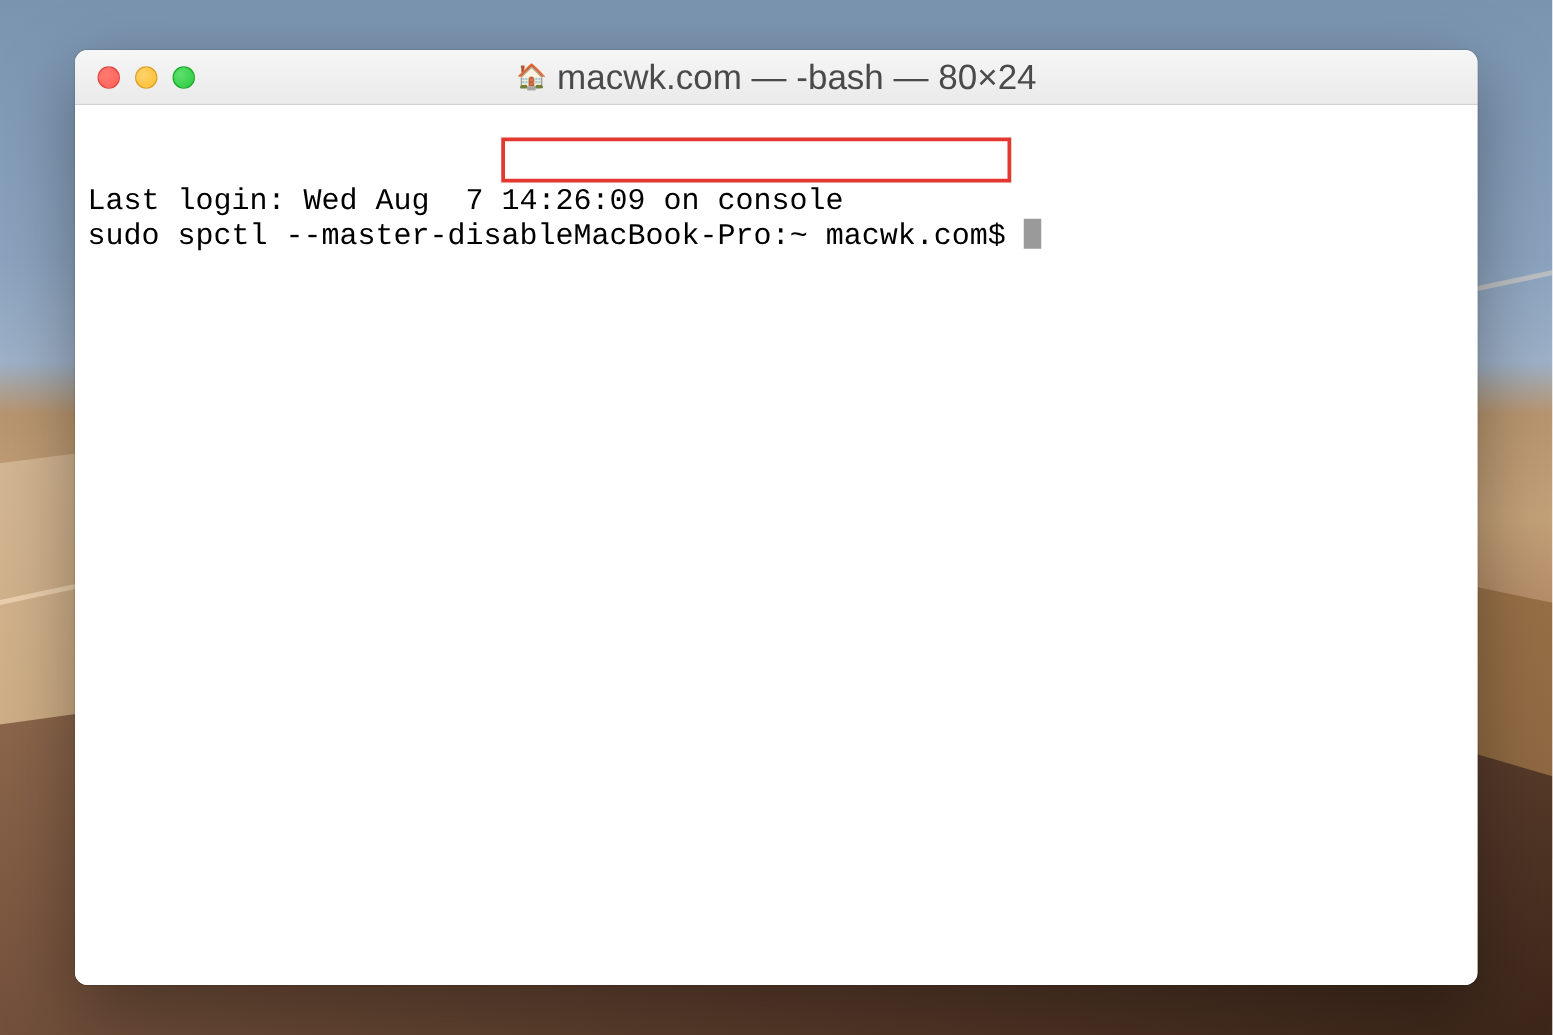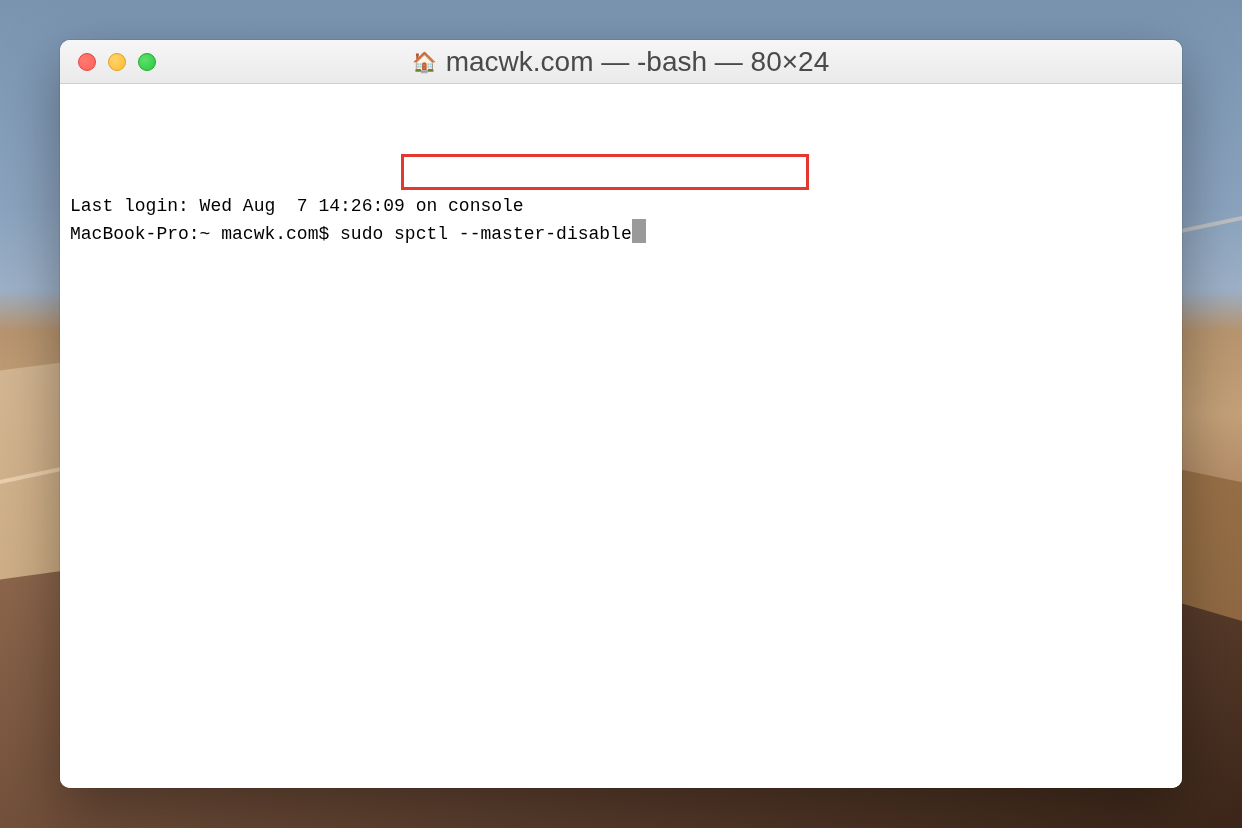--- a/index.html
+++ b/index.html
@@ -125,27 +125,26 @@
     .title-text {
       font-size: 28px;
       color: #4a4a4a;
       font-weight: 400;
     }
     
     .terminal-body {
       flex: 1;
       background: #fff;
       font-family: "SF Mono", Menlo, Monaco, "Courier New", monospace;
-      font-size: 18px;
+      font-size: 24px;
       line-height: 28px;
       color: #000;
       padding: 8px 10px;
       white-space: pre;
       position: relative;
-      margin-top: 44px;
     }
     
     .term-line {
       display: block;
     }
     
     .prompt-line {
       display: flex;
       flex-wrap: nowrap;
     }
@@ -182,16 +181,16 @@
       <div class="traffic-light tl-min"></div>
       <div class="traffic-light tl-max"></div>
     </div>
     <div class="title-center">
       <span class="home-icon">🏠</span>
       <span class="title-text">macwk.com — -bash — 80×24</span>
     </div>
   </div>
 
   <div class="terminal-body">
-    <span class="term-line">Last login: Wed Aug  7 14:26:09 on console</span><span class="prompt-line"><span>MacBook-Pro:~ macwk.com$ </span><span>sudo spctl --master-disable</span><span class="cursor-block"></span></span>
+    <span class="term-line">Last login: Wed Aug  7 14:26:09 on console</span><span class="prompt-line"><span>sudo spctl --master-disable</span><span>MacBook-Pro:~ macwk.com$ </span><span class="cursor-block"></span></span>
     <div class="highlight-box" id="hl" style="top: 26px; left: 341px; width: 408px; height: 36px;"></div>
   </div>
 </div>
 
 </body></html>

